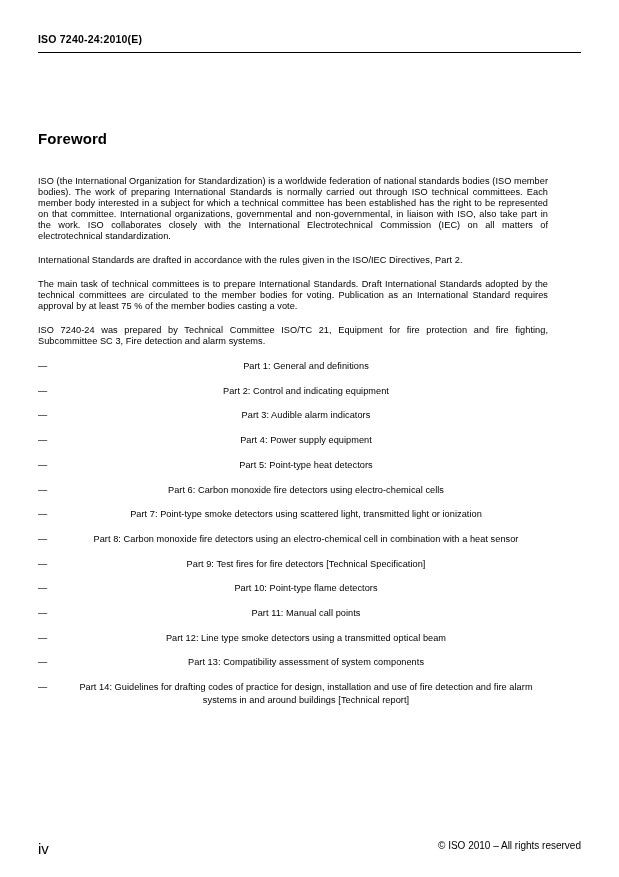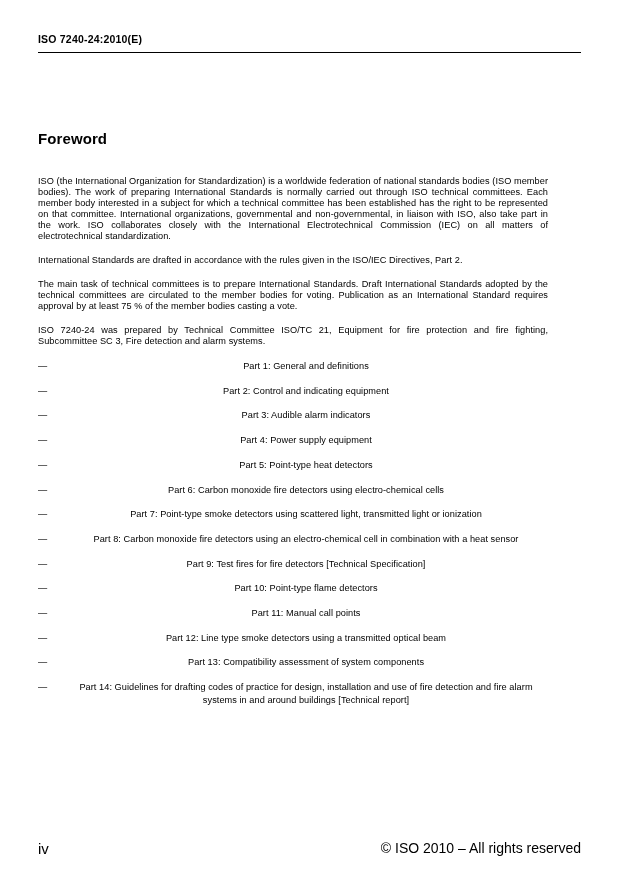--- a/index.html
+++ b/index.html
@@ -81,21 +81,21 @@
   .footer-left {
     position: absolute;
     left: 38px;
     top: 840px;
     font-size: 15px;
   }
   .footer-right {
     position: absolute;
     right: 38px;
     top: 840px;
-    font-size: 14px;
+    font-size: 10px;
   }
 </style>
 </head>
 <body>
 
 <div class="page">
 
   <div class="header">ISO 7240-24:2010(E)</div>
   <div class="header-rule"></div>
 

